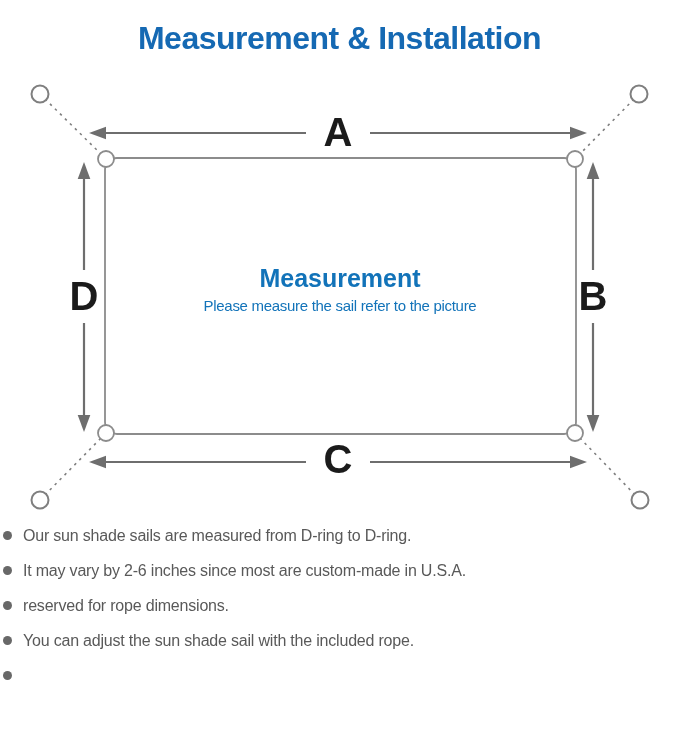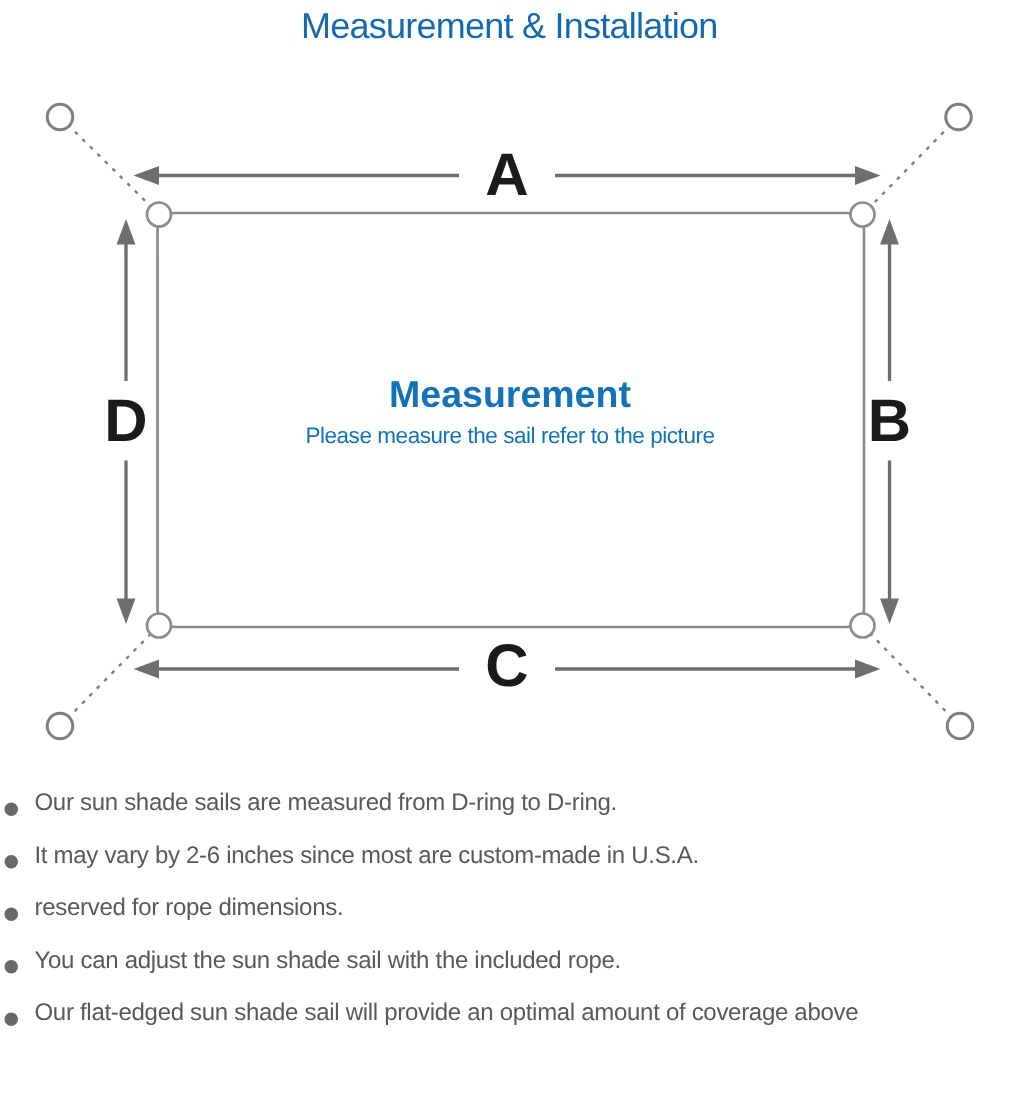--- a/index.html
+++ b/index.html
@@ -4,23 +4,23 @@
 <style>
   html, body { margin: 0; padding: 0; background: #ffffff; }
   body {
     width: 679px; height: 739px; overflow: hidden;
     font-family: "Liberation Sans", sans-serif;
     -webkit-font-smoothing: antialiased;
   }
   .page { position: relative; width: 679px; height: 739px; background: #fff; }
 
   .page-title {
-    margin: 0; padding-top: 4px; height: 46px;
+    margin: 0; padding-top: 20px; height: 46px;
     text-align: center;
-    font-size: 24px; font-weight: normal; letter-spacing: -0.5px;
+    font-size: 32px; font-weight: bold; letter-spacing: -0.5px;
     color: var(--title_blue, #1569b3);
   }
 
   .diagram-svg { display: block; width: 679px; height: 460px; }
 
   
   .sail-outline { fill: #ffffff; stroke: var(--line_gray, #8c8c8c); stroke-width: 1.8; }
   .d-ring { fill: #ffffff; stroke: var(--line_gray, #8c8c8c); stroke-width: 1.8; }
   .anchor { fill: #ffffff; stroke: var(--ring_gray, #7f7f7f); stroke-width: 2; }
   .tie-line { stroke: var(--ring_gray, #7f7f7f); stroke-width: 1.6; stroke-dasharray: 2.5 4.5; fill: none; }
@@ -44,21 +44,21 @@
     fill: var(--center_blue, #1273b9);
     text-anchor: middle;
   }
 
   
   .notes {
     position: absolute; left: 0; top: 524px; width: 679px;
     padding: 0 0 0 3px; box-sizing: border-box;
   }
   .note {
-    display: flex; align-items: center;
+    display: flex; align-items: flex-start;
     margin-bottom: 12px;
   }
   .note .dot {
     flex: 0 0 auto;
     width: 9px; height: 9px; border-radius: 50%;
     background: var(--bullet_gray, #686868);
     margin: 7px 11px 0 0;
   }
   .note .note-text {
     font-size: 16px; line-height: 23px; letter-spacing: -0.2px;
@@ -154,18 +154,17 @@
     <div class="note">
       <span class="dot"></span>
       <div class="note-text">
         <div>You can adjust the sun shade sail with the included rope.</div>
       </div>
     </div>
 
     <div class="note">
       <span class="dot"></span>
       <div class="note-text">
-        <div>Our flat-edged sun shade sail will provide an optimal amount of coverage above</div>
       </div>
     </div>
 
   </div>
 </div>
 
 </body></html>

